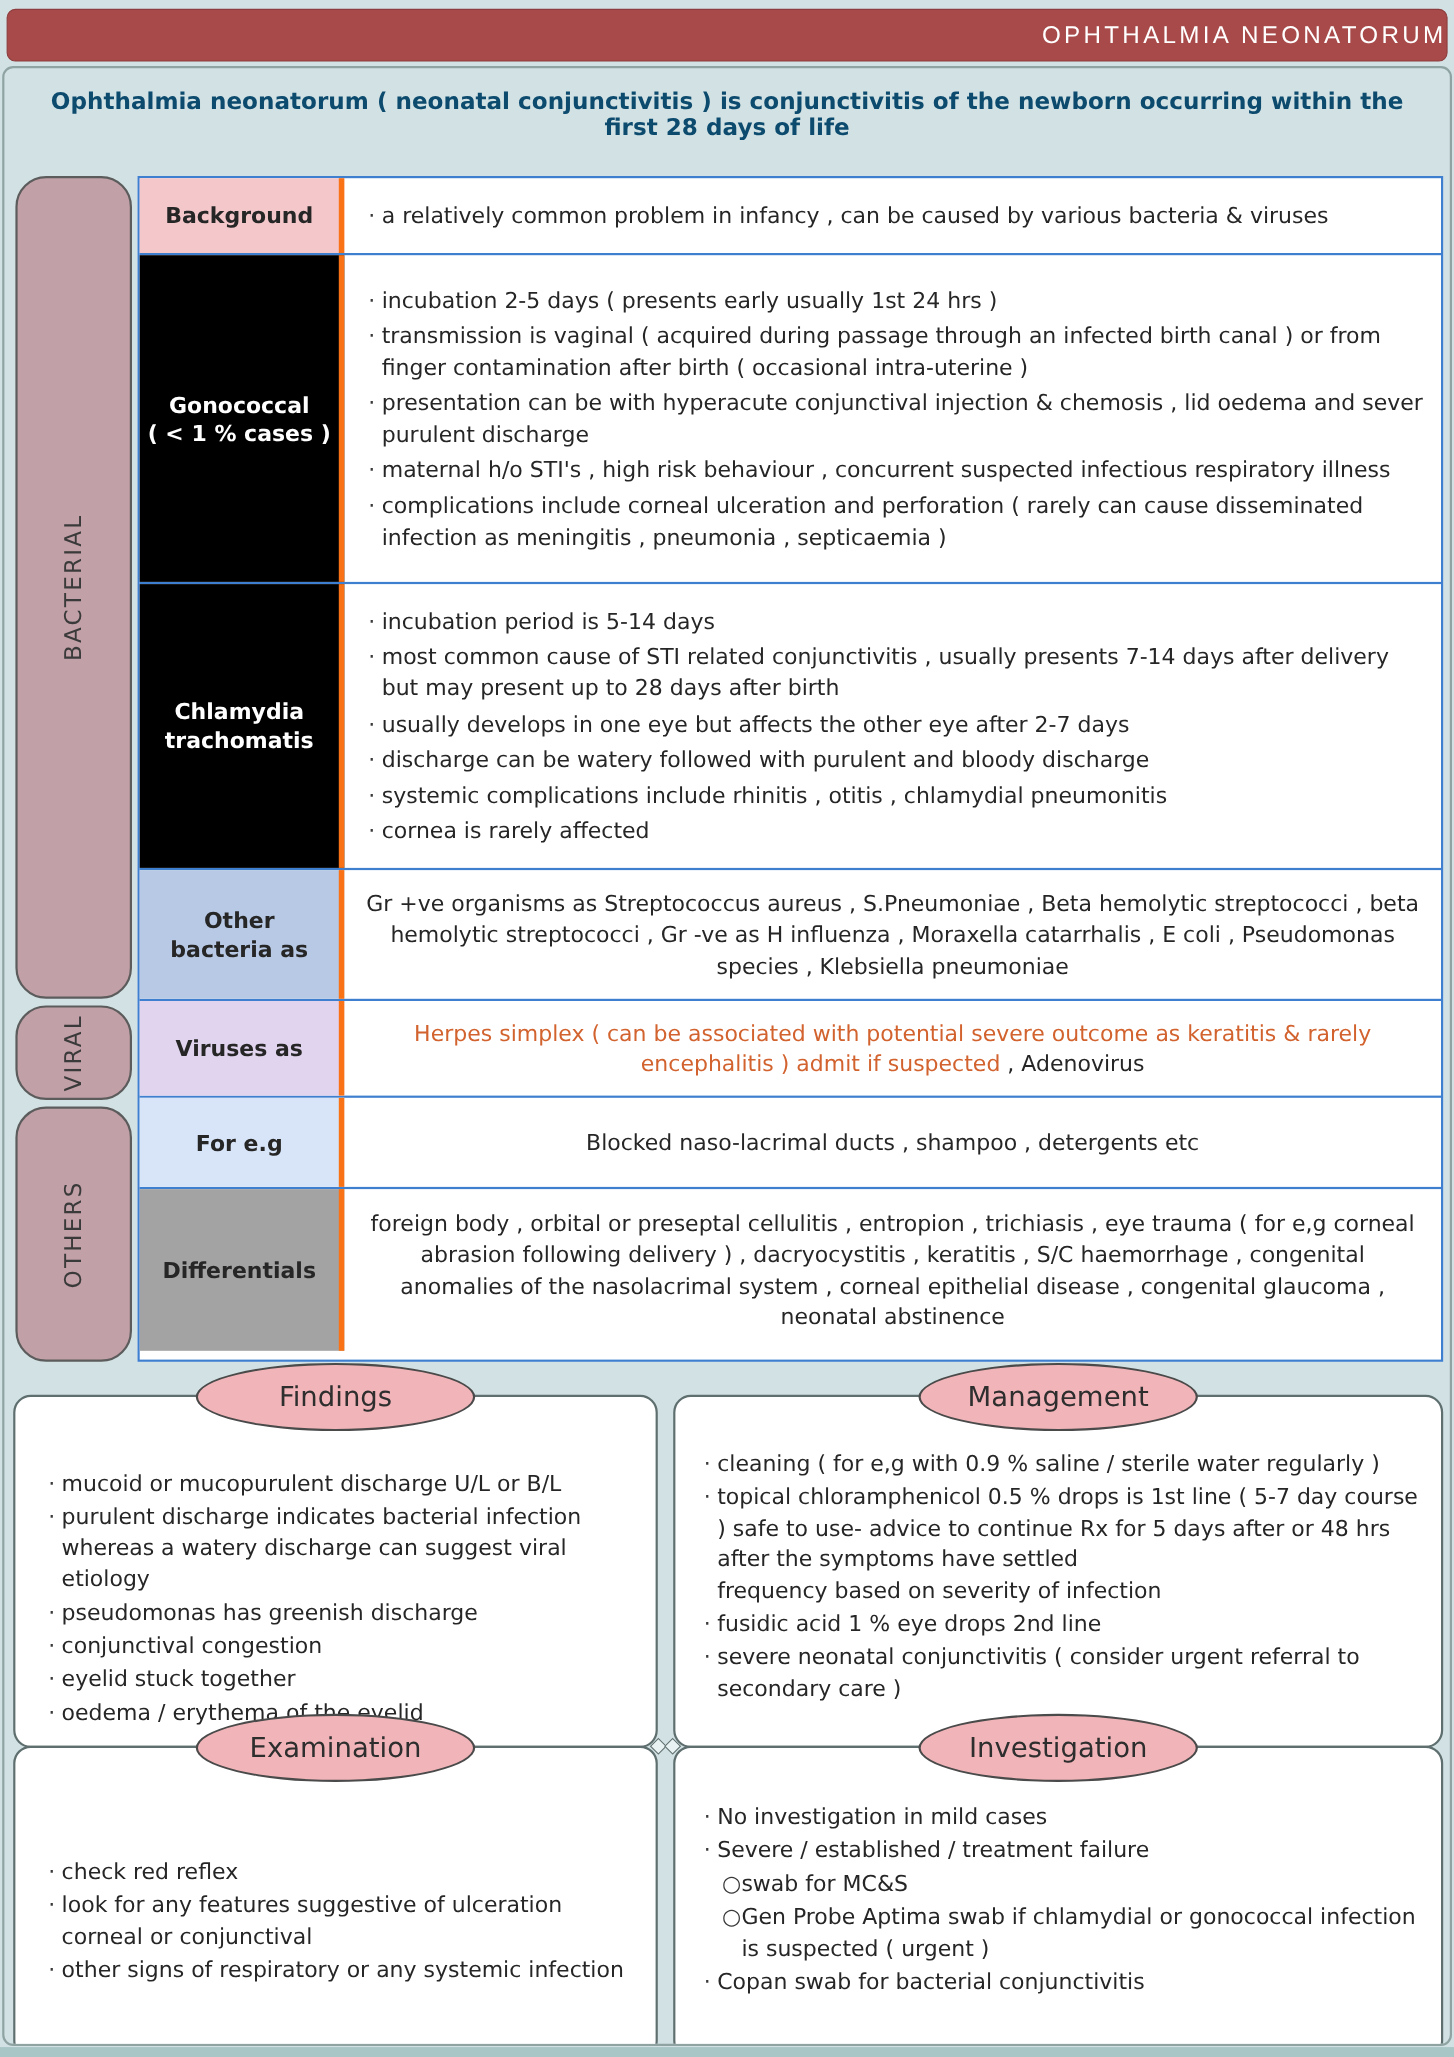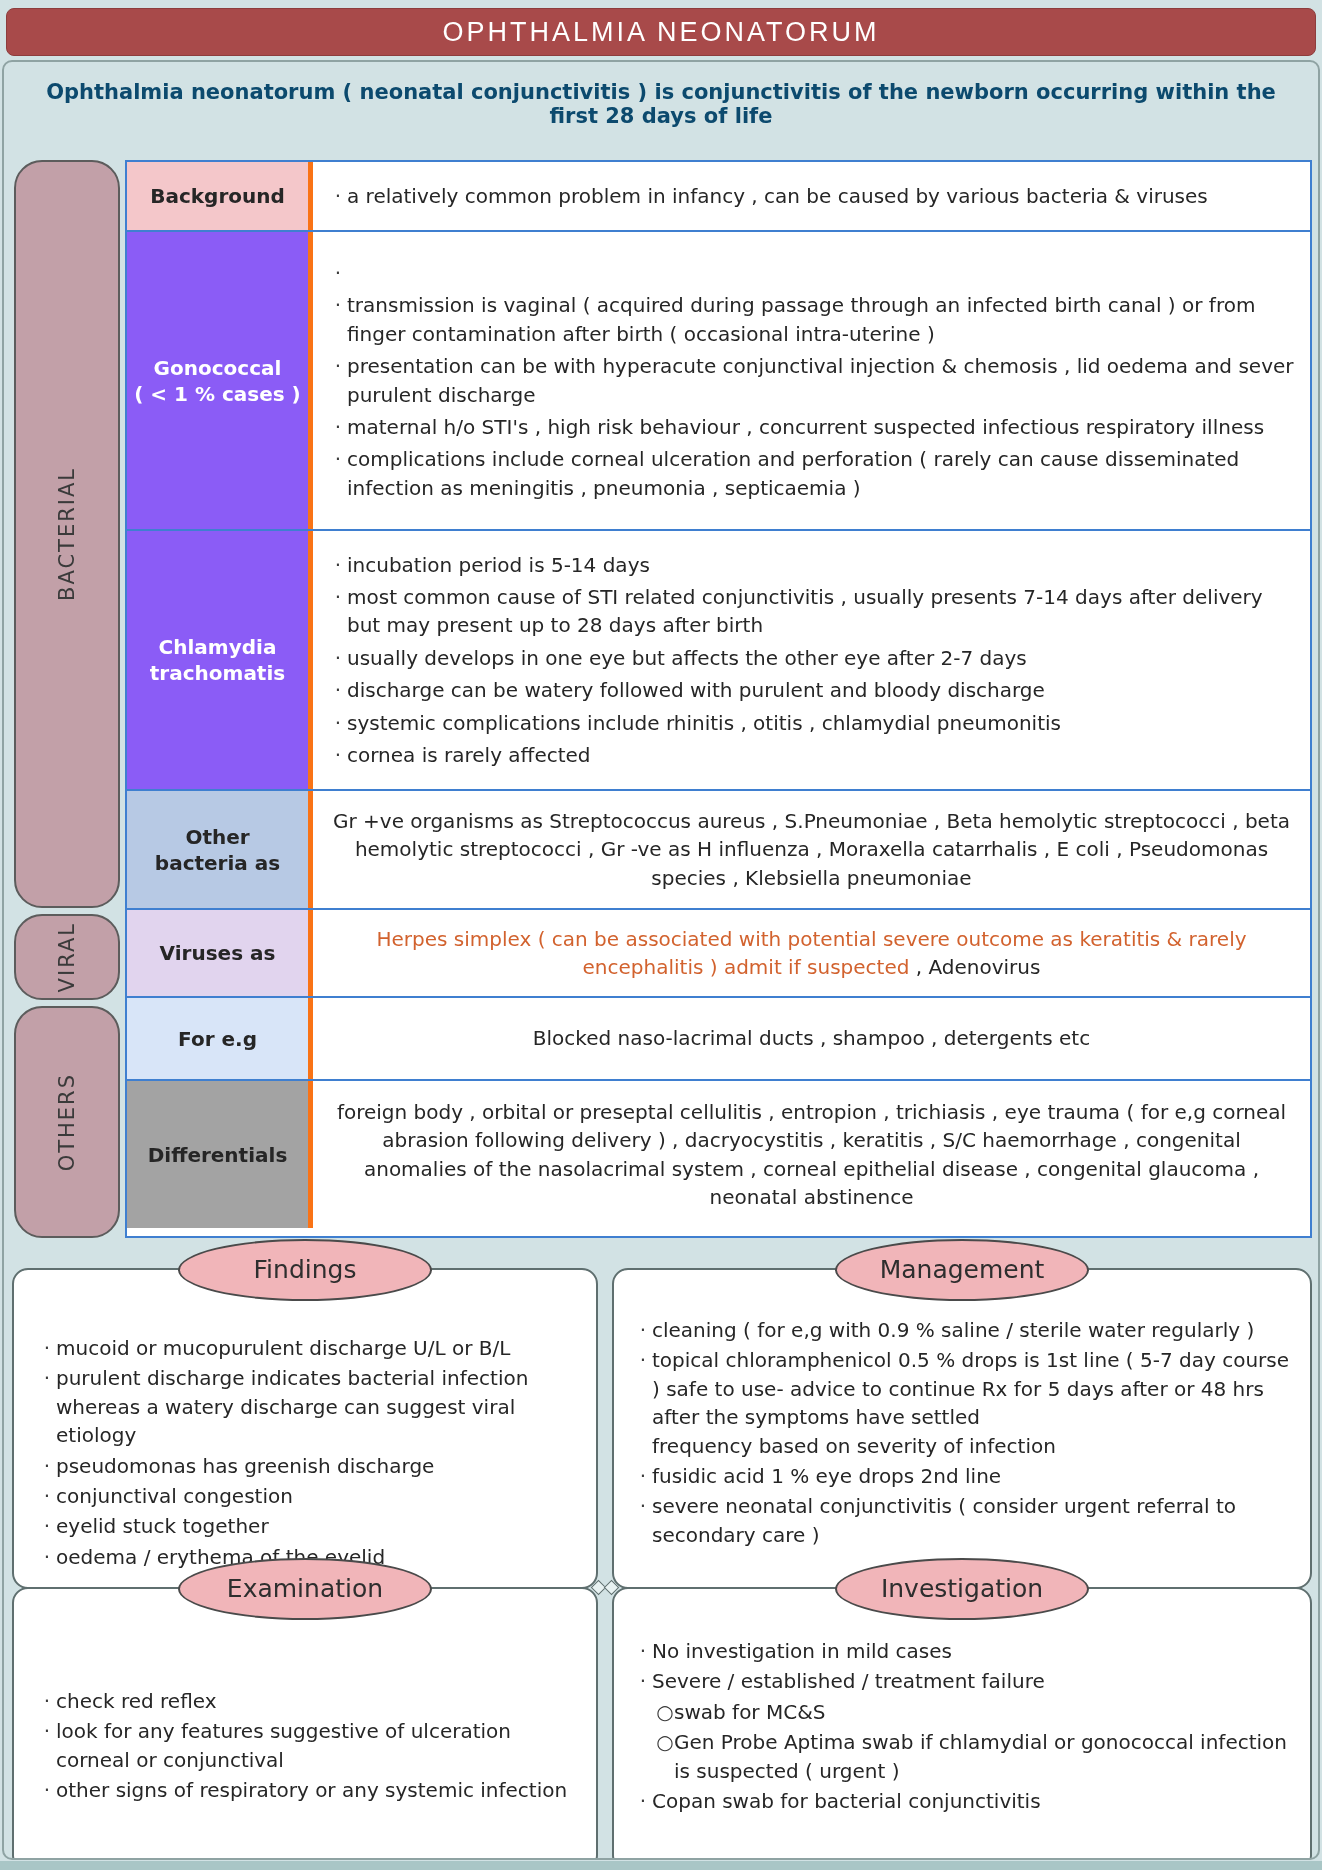--- a/index.html
+++ b/index.html
@@ -11,24 +11,24 @@
     position:relative;
     overflow:hidden;
   }
   
   .titlebar {
     margin:8px 6px 0 6px;
     height:48px;
     background:#a84a4a;
     border:1px solid #8d3d3d;
     border-radius:8px;
-    display:flex; align-items:center; justify-content:center;
+    display:flex; align-items:center; justify-content:flex-end;
     color:#fff;
     font-family:"Liberation Sans", sans-serif;
-    font-size:27px;
+    font-size:22px;
     letter-spacing:3px;
     font-weight:400;
   }
   
   .sheet {
     margin:4px 2px 0 2px;
     height:1800px;
     border:2px solid #8fa3a3;
     border-radius:10px;
     background:#d2e2e4;
@@ -81,21 +81,21 @@
     border-right:5px solid #f97316;
     display:flex; align-items:center; justify-content:center;
     text-align:center;
     font-weight:bold;
     font-size:20px;
     padding:6px;
     white-space:pre-line;
     line-height:1.3;
   }
   .hcell.pink      { background:#f4c7ca; }
-  .hcell.red       { background:#8b5cf6; color:#fff; }
+  .hcell.red       { background:#000000; color:#fff; }
   .hcell.steel     { background:#b7c9e4; }
   .hcell.lavender  { background:#e1d4ee; }
   .hcell.lightblue { background:#d8e5f8; }
   .hcell.paleblue  { background:#a3a3a3; }
   .ccell {
     flex:1;
     padding:8px 16px;
     display:flex; flex-direction:column; justify-content:center;
     font-size:20px;
     line-height:1.42;
@@ -206,20 +206,21 @@
             </div>
           </div>
       </div>
 
       <div class="trow r-gono">
         <div class="hcell red">Gonococcal
 ( &lt; 1 % cases )</div>
         <div class="ccell">
             <div class="li">
               <span class="mk">·</span>
+              <span class="tx">incubation 2-5 days ( presents early usually 1st 24 hrs )</span>
             </div>
             <div class="li">
               <span class="mk">·</span>
               <span class="tx">transmission is vaginal ( acquired during passage through an infected birth canal ) or from finger contamination after birth ( occasional intra-uterine )</span>
             </div>
             <div class="li">
               <span class="mk">·</span>
               <span class="tx">presentation can be with hyperacute conjunctival injection &amp; chemosis , lid oedema and sever purulent discharge</span>
             </div>
             <div class="li">

